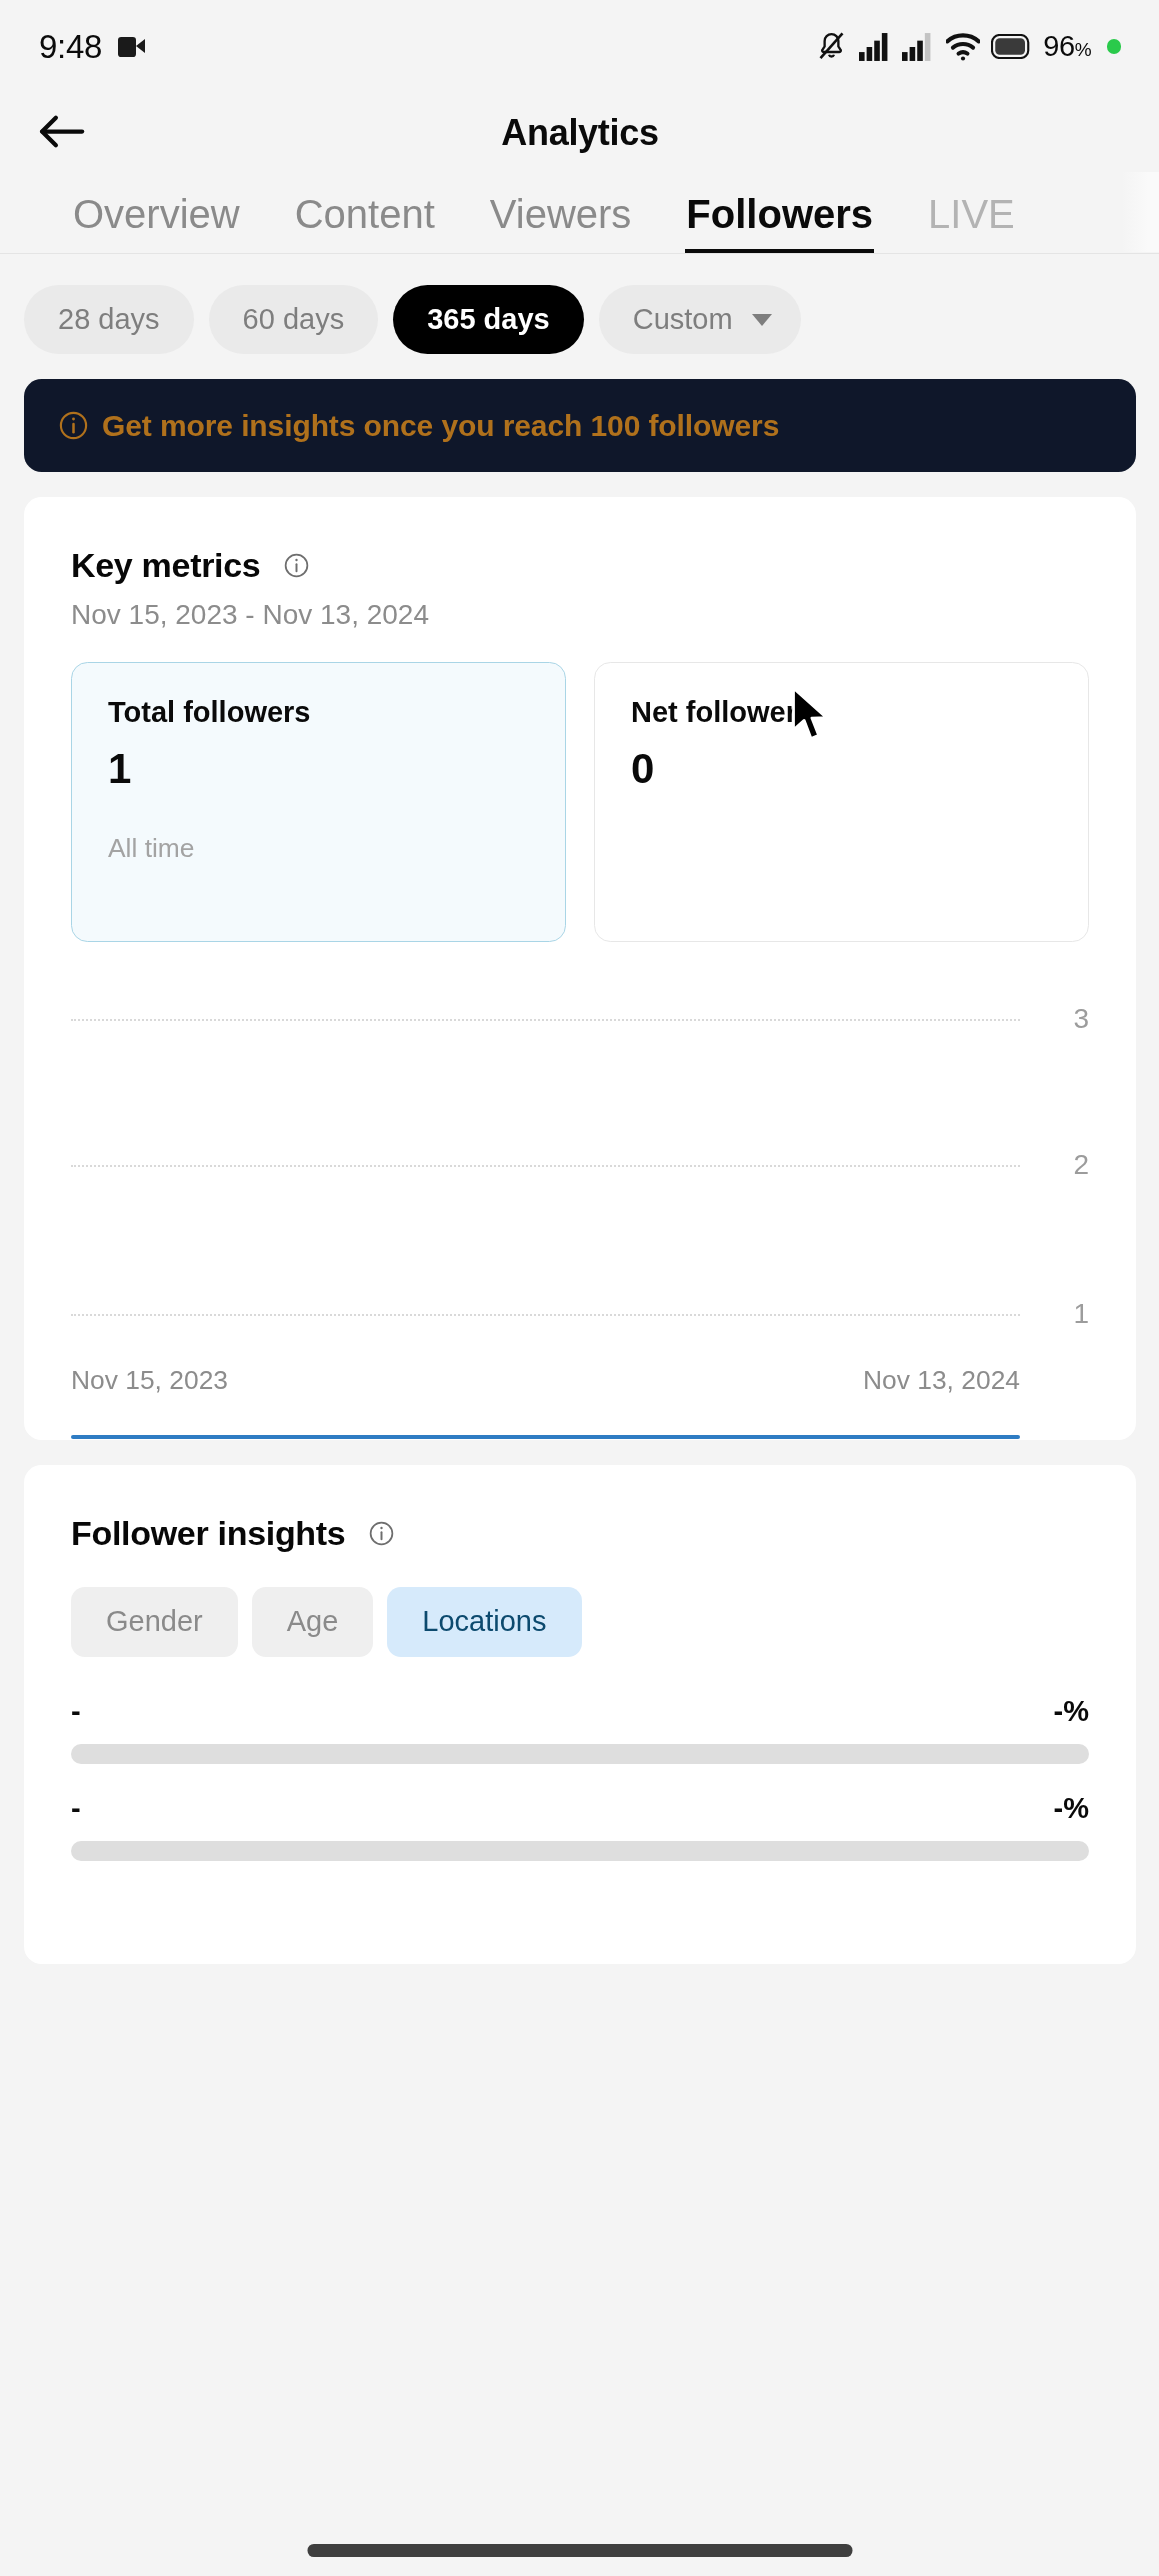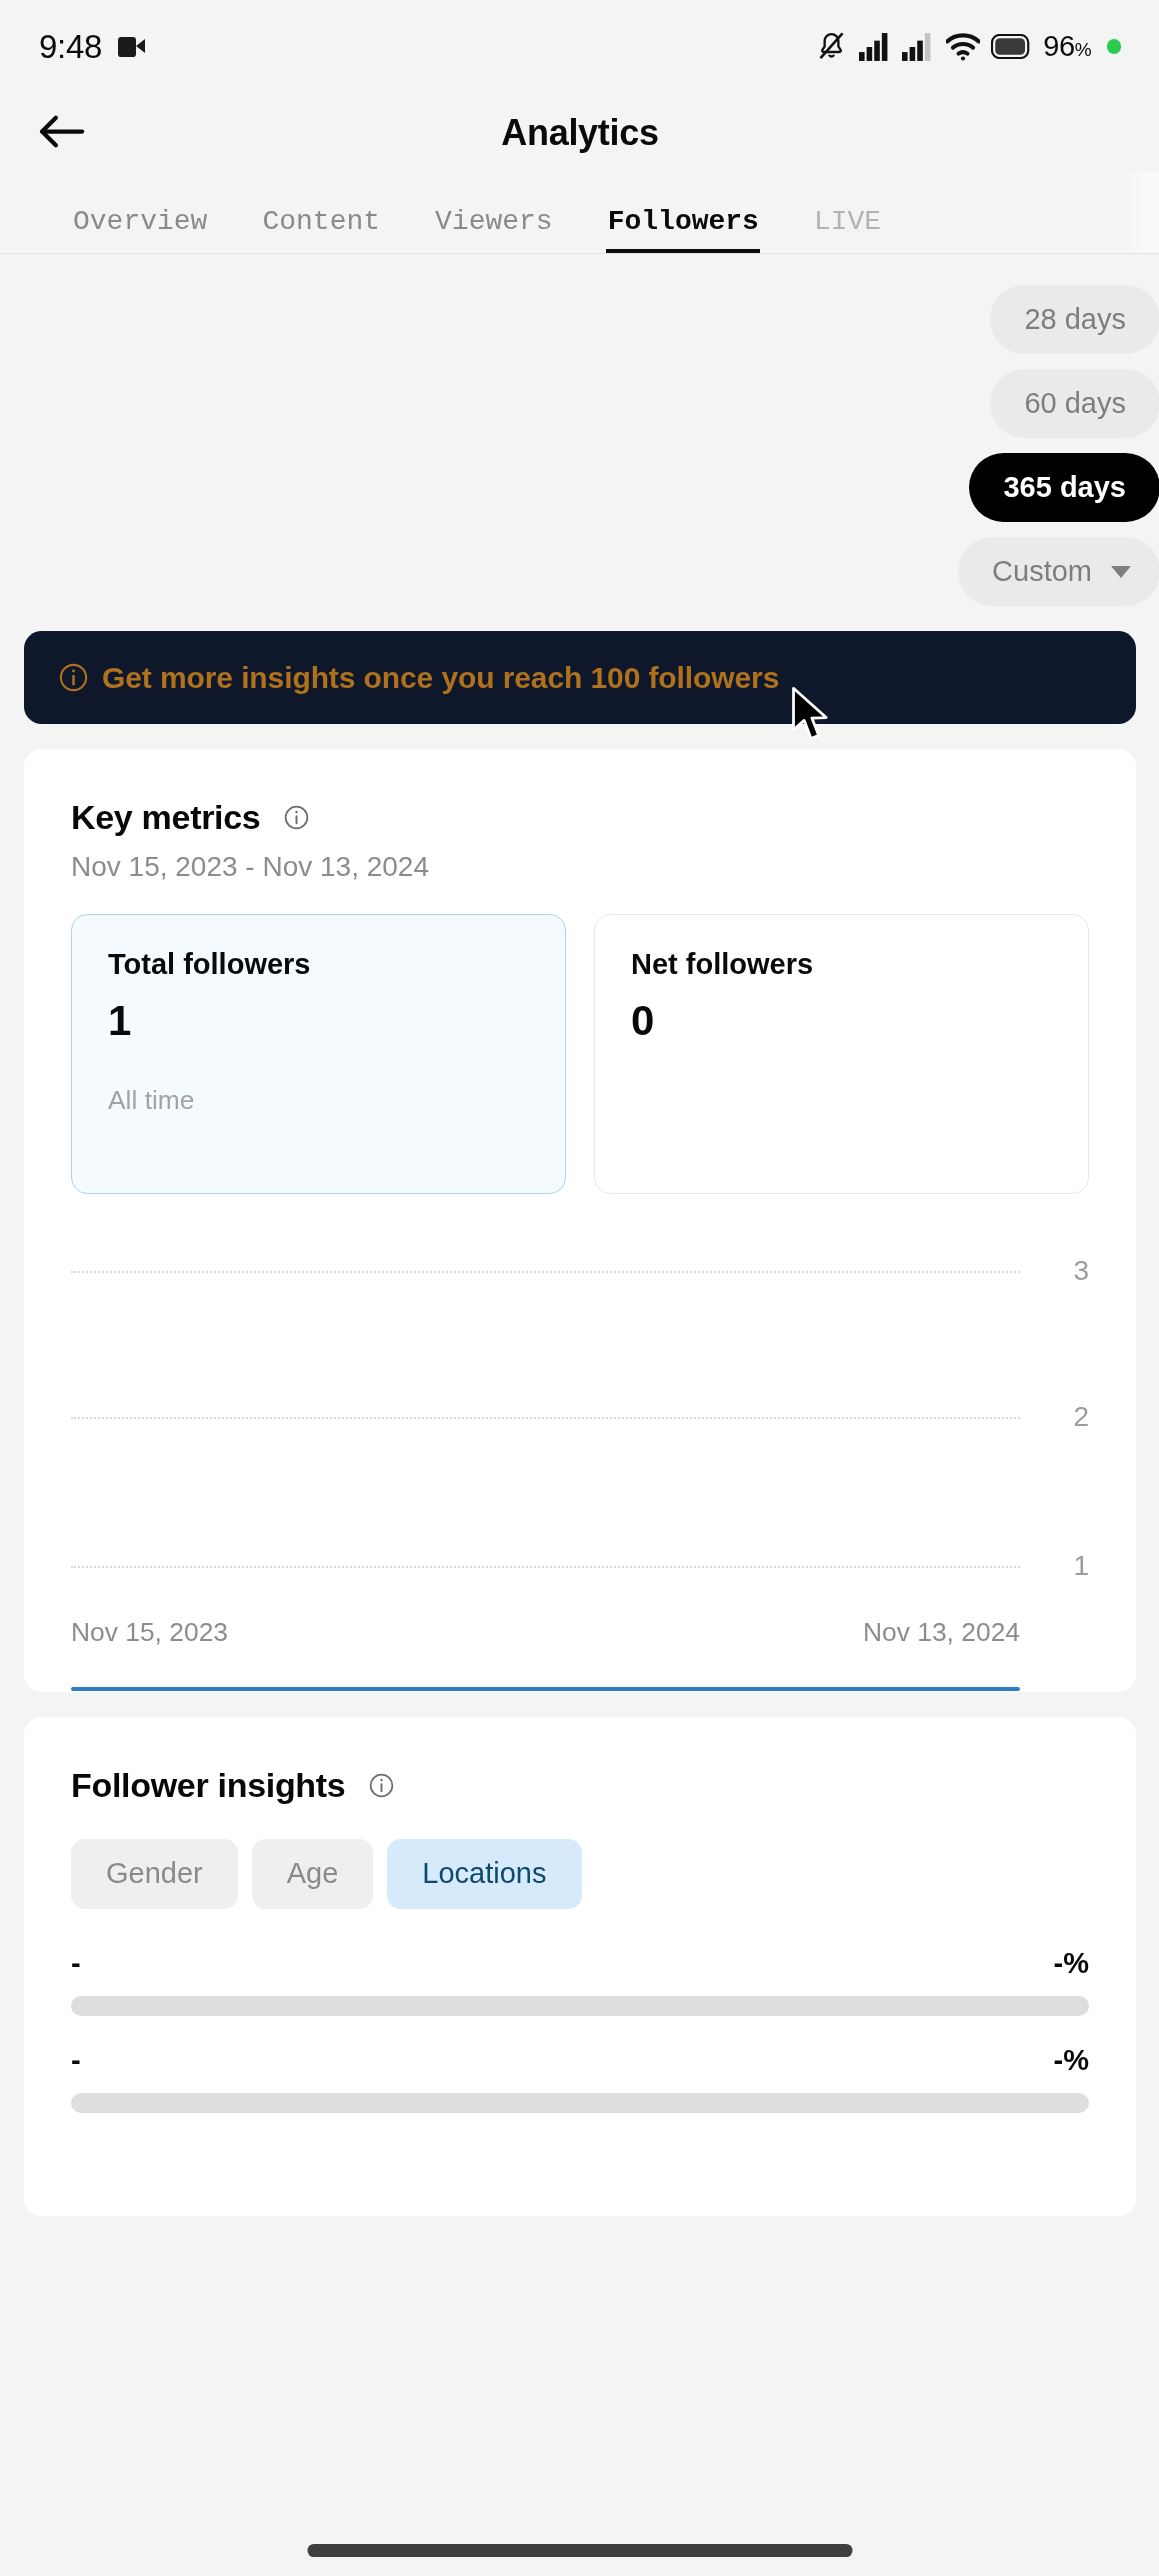--- a/index.html
+++ b/index.html
@@ -113,28 +113,27 @@
     background: #F4F4F4;
     display: flex;
     align-items: flex-end;
     padding-left: 73px;
     box-sizing: border-box;
     border-bottom: 1.3px solid #E4E4E4;
     overflow: hidden;
     position: relative;
   }
   .tab {
-    font-size: 28px;
+    font-size: 40px;
     color: #8A8A8A;
     padding: 0 0 16.4px 0;
     margin-right: 55px;
     white-space: nowrap;
     cursor: pointer;
     position: relative;
-    font-family: Liberation Mono, monospace;
   }
   .tab.active {
     color: #0A0A0A;
     font-weight: bold;
   }
   .tab.active::after {
     content: "";
     position: absolute;
     left: -1.3px; right: -1.3px; bottom: 0;
     height: 4.4px;
@@ -145,25 +144,24 @@
     position: absolute;
     right: 0; top: 0; bottom: 1.3px;
     width: 38px;
     background: linear-gradient(to right, rgba(244,244,244,0), #FAFAFA 70%);
     pointer-events: none;
   }
 
   
   .range-row {
     display: flex;
-    align-items: flex-end;
+    align-items: flex-start;
     gap: 15px;
     padding: 31px 0 0 24px;
     background: #F4F4F4;
-    flex-direction: column;
   }
   .chip {
     height: 69px;
     border-radius: 35px;
     background: #EAEAEA;
     color: #7E7E7E;
     font-size: 29px;
     display: flex;
     align-items: center;
     justify-content: center;

